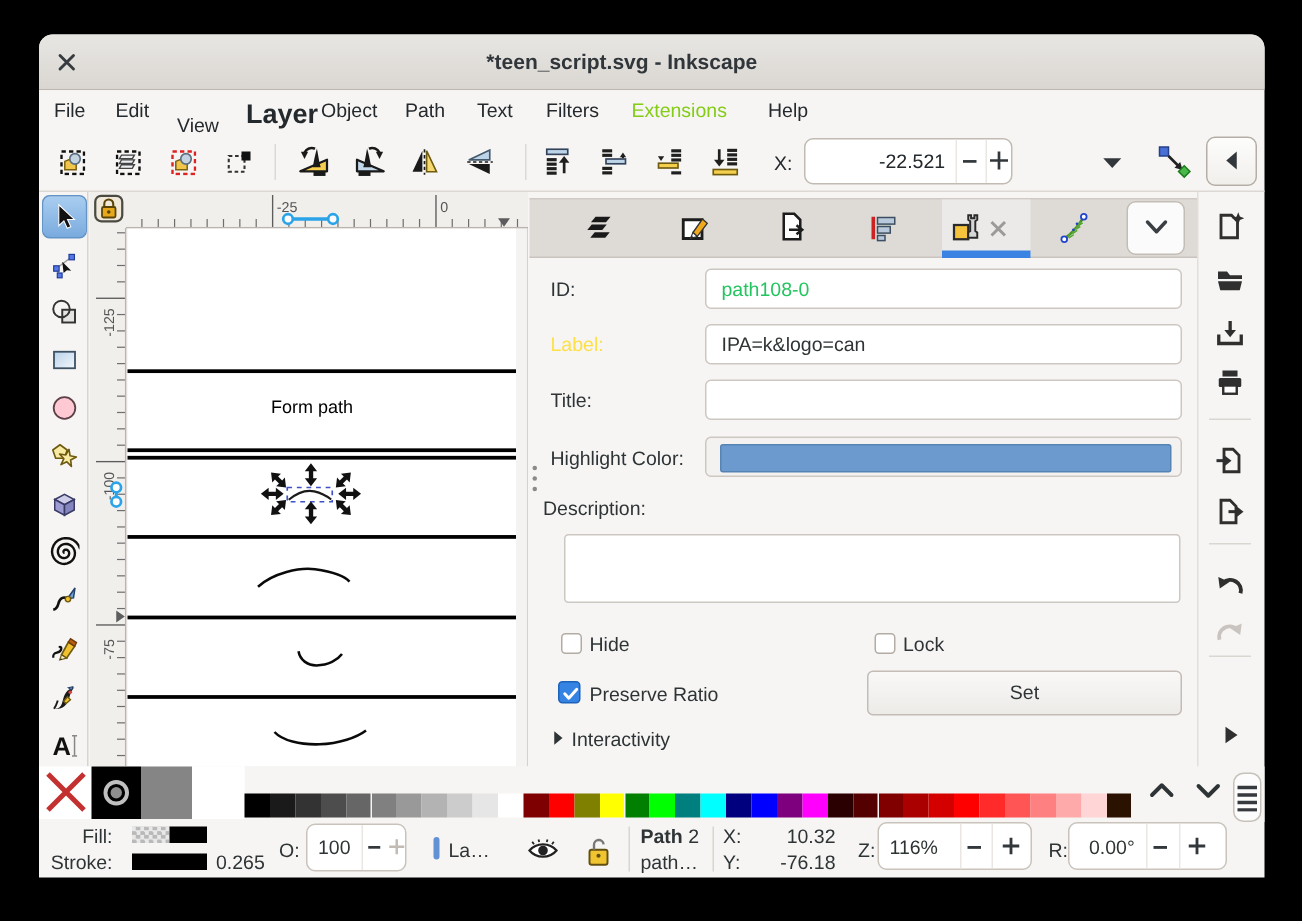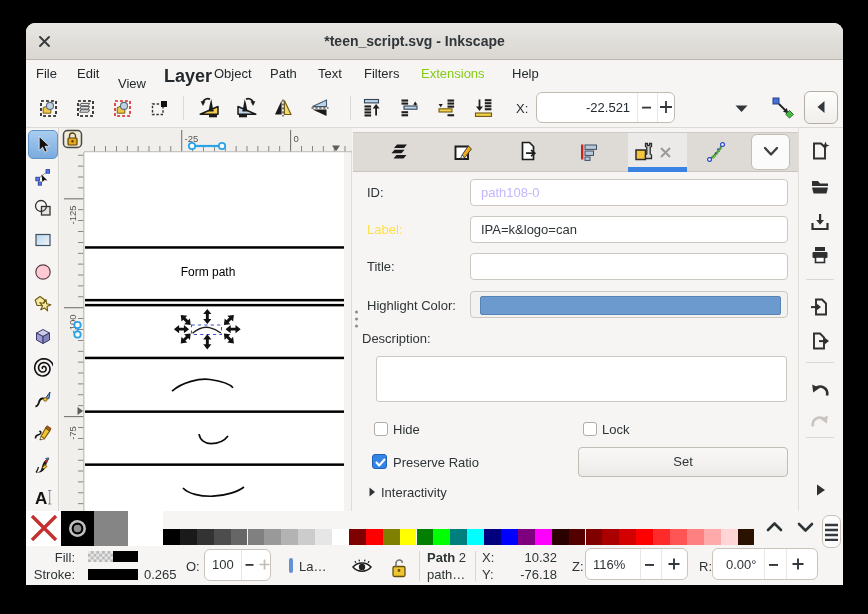--- a/index.html
+++ b/index.html
@@ -339,21 +339,21 @@
     <circle cx="9.6" cy="12.2" r="0.9" fill="#2244cc"></circle>
     <circle cx="16.5" cy="3.5" r="1.9" fill="#fff" stroke="#2244cc" stroke-width="1.2"></circle>
     <circle cx="3.5" cy="18.5" r="1.9" fill="#fff" stroke="#2244cc" stroke-width="1.2"></circle>
   </svg>
 <div style="position:absolute;left:751px;top:134px;width:39px;height:36px;background:#fcfbfb;border:1px solid #c4bdb6;border-radius:6px;"></div>
 <svg style="position:absolute;left:763px;top:146px" width="16" height="11" viewBox="0 0 16 11">
     <path d="M2,2 L8,8.5 L14,2" fill="none" stroke="#3a3f44" stroke-width="2.3" stroke-linecap="round" stroke-linejoin="round"></path>
   </svg>
 <div style="position:absolute;left:367px;top:185px;font-size:13px;color:#2e3436;font-weight:normal;white-space:nowrap;">ID:</div>
 <div style="position:absolute;left:470px;top:179px;width:318px;height:27px;background:#fff;border:1px solid #cdc7c2;border-radius:4px;"></div>
-<div style="position:absolute;left:481px;top:185px;font-size:13px;color:#c4b5fd;font-weight:normal;white-space:nowrap;">path108-0</div>
+<div style="position:absolute;left:481px;top:185px;font-size:13px;color:#22c55e;font-weight:normal;white-space:nowrap;">path108-0</div>
 <div style="position:absolute;left:367px;top:222px;font-size:13px;color:#fde047;font-weight:normal;white-space:nowrap;">Label:</div>
 <div style="position:absolute;left:470px;top:216px;width:318px;height:27px;background:#fff;border:1px solid #cdc7c2;border-radius:4px;"></div>
 <div style="position:absolute;left:481px;top:222px;font-size:13px;color:#2e3436;font-weight:normal;white-space:nowrap;">IPA=k&amp;logo=can</div>
 <div style="position:absolute;left:367px;top:259px;font-size:13px;color:#2e3436;font-weight:normal;white-space:nowrap;">Title:</div>
 <div style="position:absolute;left:470px;top:253px;width:318px;height:27px;background:#fff;border:1px solid #cdc7c2;border-radius:4px;"></div>
 <div style="position:absolute;left:367px;top:298px;font-size:13px;color:#2e3436;font-weight:normal;white-space:nowrap;">Highlight Color:</div>
 <div style="position:absolute;left:470px;top:291px;width:318px;height:27px;background:#f4f2f0;border:1px solid #cdc7c2;border-radius:4px;"></div>
 <div style="position:absolute;left:480px;top:296px;width:301px;height:19px;background:#6c9ace;border:1px solid #5583b4;border-radius:2px;"></div>
 <div style="position:absolute;left:362px;top:331px;font-size:13px;color:#2e3436;font-weight:normal;white-space:nowrap;">Description:</div>
 <div style="position:absolute;left:376px;top:356px;width:411px;height:46px;background:#fff;border:1px solid #cdc7c2;border-radius:3px;"></div>

